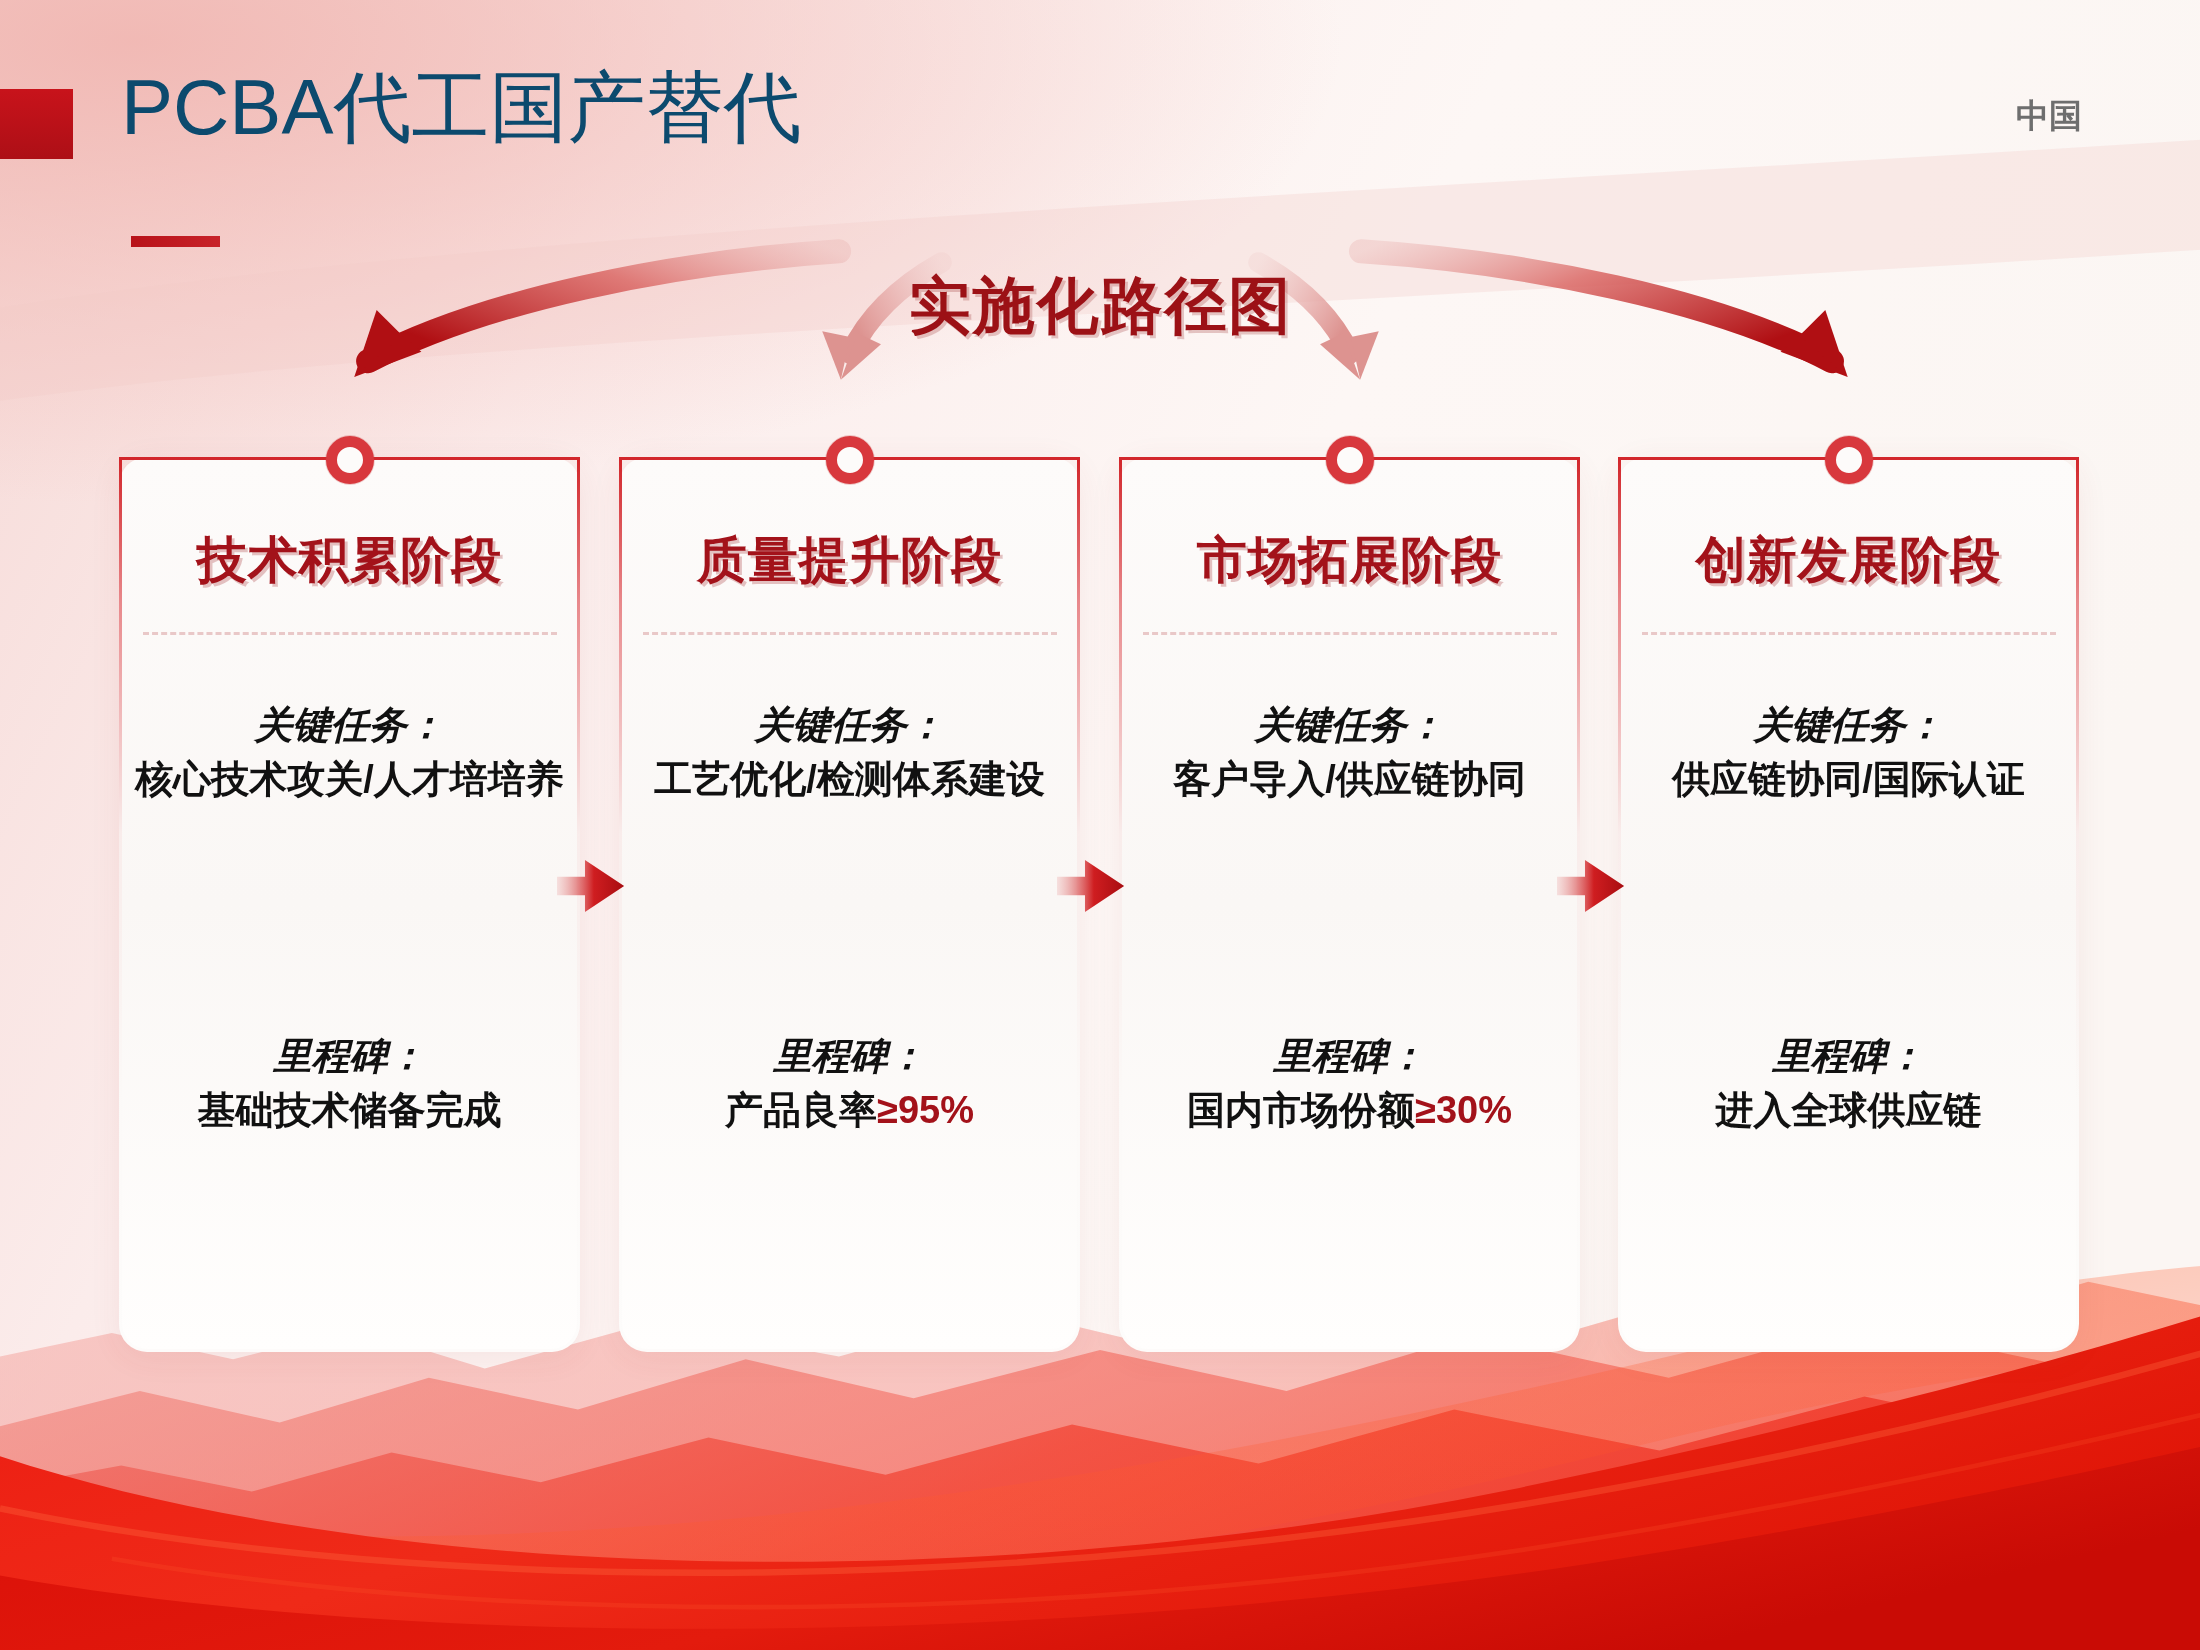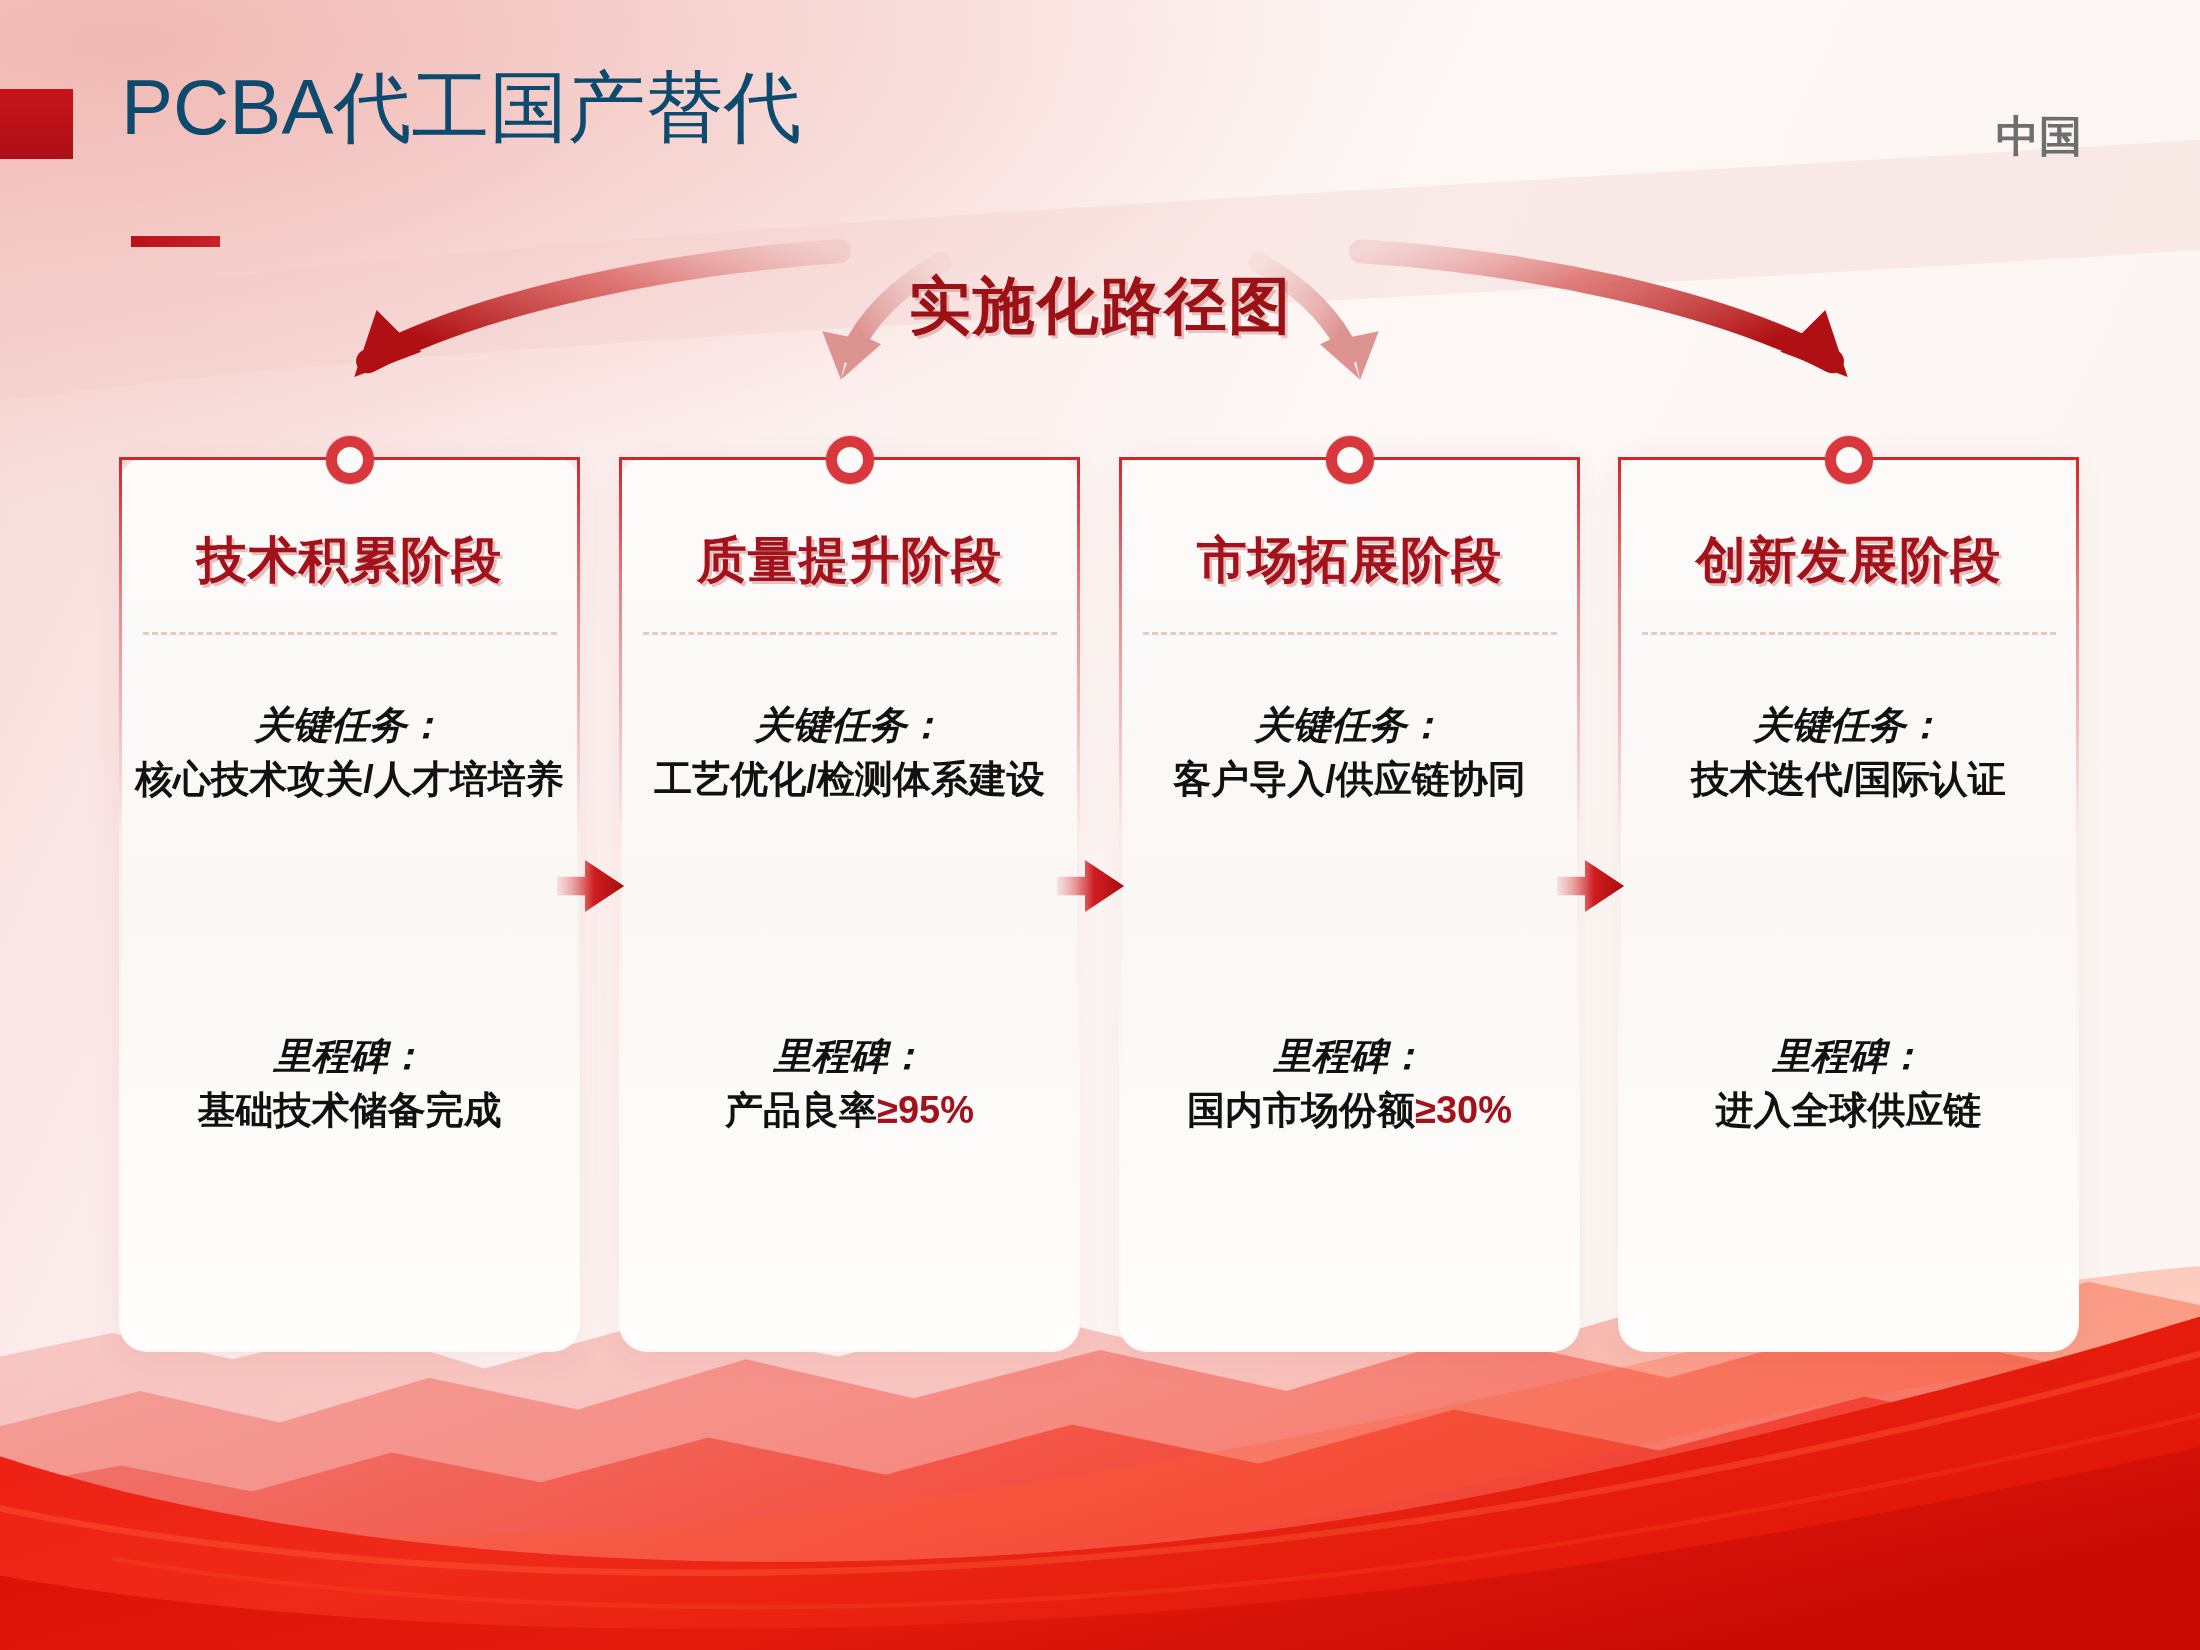--- a/index.html
+++ b/index.html
@@ -26,22 +26,22 @@
     font-size:78px; font-weight:normal; color:#0c4a6e;
     letter-spacing:0px; line-height:1.05;
     white-space:nowrap;
   }
   .title-rule {
     position:absolute; left:131px; top:236px;
     width:89px; height:11.2px;
     background:linear-gradient(90deg,#b81219 0%,#c8232a 100%);
   }
   .region-label {
-    position:absolute; right:119px; top:108px;
-    font-size:43px; font-weight:bold; color:#6e6e6e;
+    position:absolute; right:119px; top:94px;
+    font-size:33px; font-weight:bold; color:#6e6e6e;
     white-space:nowrap;
   }
 
   
   .roadmap-heading {
     position:absolute; left:0; top:264px; width:2201px;
     text-align:center; z-index:6;
   }
   .roadmap-heading span {
     font-size:62px; font-weight:bold;
@@ -300,21 +300,21 @@
     </div>
   </div>
 
   <div class="card">
     <div class="card-inner"></div>
     <div class="node-ring"></div>
     <div class="card-title">创新发展阶段</div>
     <div class="card-divider"></div>
     <div class="card-section sec-task">
       <span class="sec-label">关键任务：</span>
-      <span class="sec-value">技术迭代/国际认证</span>
+      <span class="sec-value">供应链协同/国际认证</span>
     </div>
     <div class="card-section sec-mile">
       <span class="sec-label">里程碑：</span>
       <span class="sec-value"><span>进入全球供应链</span><span class="hl"></span></span>
     </div>
   </div>
 
   <svg class="conn" viewBox="0 0 74 64">
     <defs>
       <linearGradient id="cg1" x1="0" y1="0" x2="1" y2="0">

